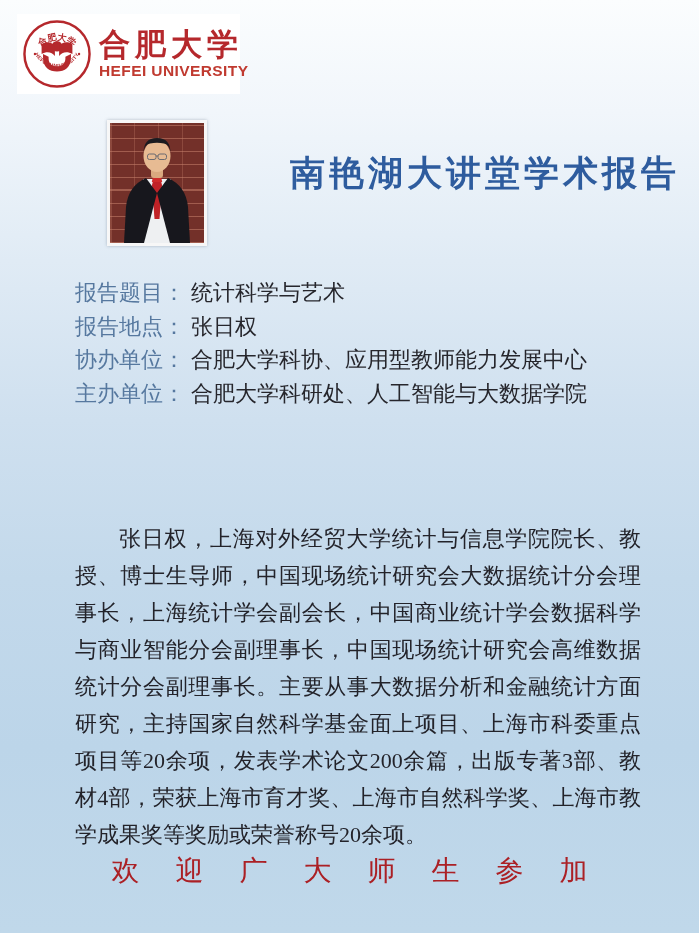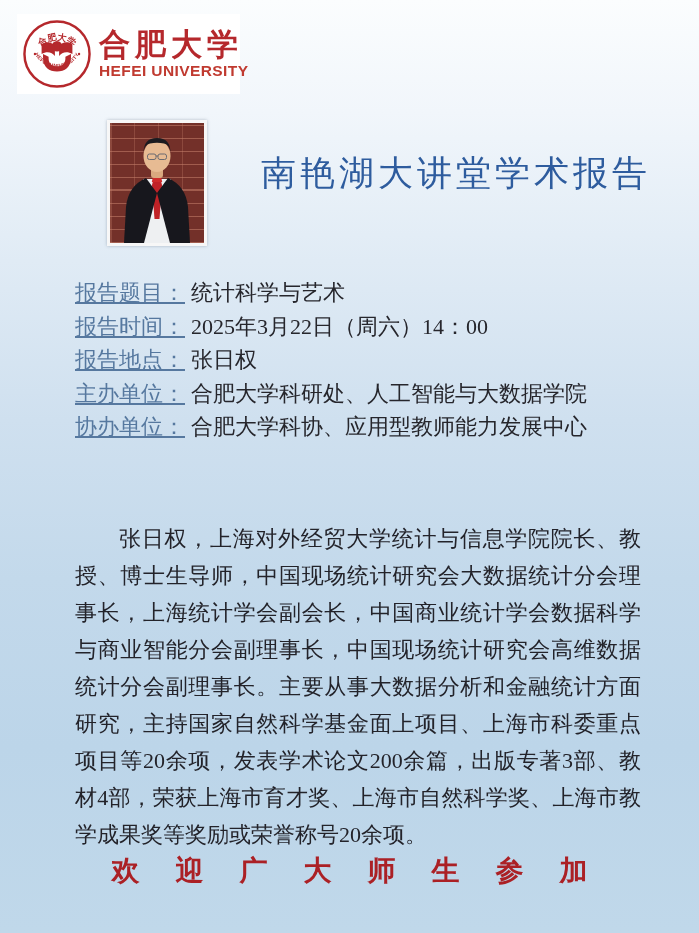--- a/index.html
+++ b/index.html
@@ -34,44 +34,44 @@
     box-shadow:0 0 3px rgba(60,80,100,.35);
     background-color:#733029;
     background-image:
       repeating-linear-gradient(0deg, rgba(199,129,108,.55) 0 1.5px, transparent 1.5px 13px),
       repeating-linear-gradient(90deg, rgba(199,129,108,.30) 0 1.5px, transparent 1.5px 24px);
   }
   .photo svg{position:absolute;left:0;top:0;width:100%;height:100%;}
   
   .title{
     position:absolute;left:228px;top:150px;width:452px;
-    text-align:center;
-    font-size:35px;font-weight:400;color:#2e5c9e;
+    text-align:right;
+    font-size:35px;font-weight:700;color:#2e5c9e;
     letter-spacing:4px;text-indent:4px;
     white-space:nowrap;
   }
   
   .info{
     position:absolute;left:75px;top:276px;width:575px;
     font-size:22px;line-height:33.5px;
     white-space:nowrap;
   }
-  .info-label{color:#56789f;text-decoration:underline;}
+  .info-label{color:#56789f;}
   .info-value{color:#26262c;margin-left:6px;margin-top:28px;}
   
   .bio{
     position:absolute;left:75px;top:520px;width:566px;
     font-size:22px;line-height:37px;color:#23232a;
     text-align:justify;text-indent:2em;
   }
   
   .footer{
     position:absolute;left:0;top:852px;width:699px;
     text-align:center;
-    font-size:28px;font-weight:700;color:#ab2025;
+    font-size:28px;font-weight:400;color:#ab2025;
     letter-spacing:36px;text-indent:36px;
     white-space:nowrap;
   }
 </style>
 </head>
 <body>
 
 <div class="page">
 
   <div class="logo-block">
@@ -121,23 +121,22 @@
       <rect x="37.5" y="31" width="8.5" height="5.5" rx="2" fill="none" stroke="#6b6b70" stroke-width="1"></rect>
       <rect x="48" y="31" width="8.5" height="5.5" rx="2" fill="none" stroke="#6b6b70" stroke-width="1"></rect>
       <line x1="46" y1="33" x2="48" y2="33" stroke="#6b6b70" stroke-width="1"></line>
     </svg>
   </div>
 
   <div class="title">南艳湖大讲堂学术报告</div>
 
   <div class="info">
     <div><span class="info-label">报告题目：</span><span class="info-value">统计科学与艺术</span></div>
-    <div><span class="info-label">报告时间：</span><span class="info-value">2025年3月22日（周六）14：00</span></div>
     <div><span class="info-label">报告地点：</span><span class="info-value">张日权</span></div>
+    <div><span class="info-label">协办单位：</span><span class="info-value">合肥大学科协、应用型教师能力发展中心</span></div>
     <div><span class="info-label">主办单位：</span><span class="info-value">合肥大学科研处、人工智能与大数据学院</span></div>
-    <div><span class="info-label">协办单位：</span><span class="info-value">合肥大学科协、应用型教师能力发展中心</span></div>
   </div>
 
   <div class="bio">张日权，上海对外经贸大学统计与信息学院院长、教授、博士生导师，中国现场统计研究会大数据统计分会理事长，上海统计学会副会长，中国商业统计学会数据科学与商业智能分会副理事长，中国现场统计研究会高维数据统计分会副理事长。主要从事大数据分析和金融统计方面研究，主持国家自然科学基金面上项目、上海市科委重点项目等20余项，发表学术论文200余篇，出版专著3部、教材4部，荣获上海市育才奖、上海市自然科学奖、上海市教学成果奖等奖励或荣誉称号20余项。</div>
 
   <div class="footer">欢迎广大师生参加</div>
 
 </div>
 
 </body></html>

